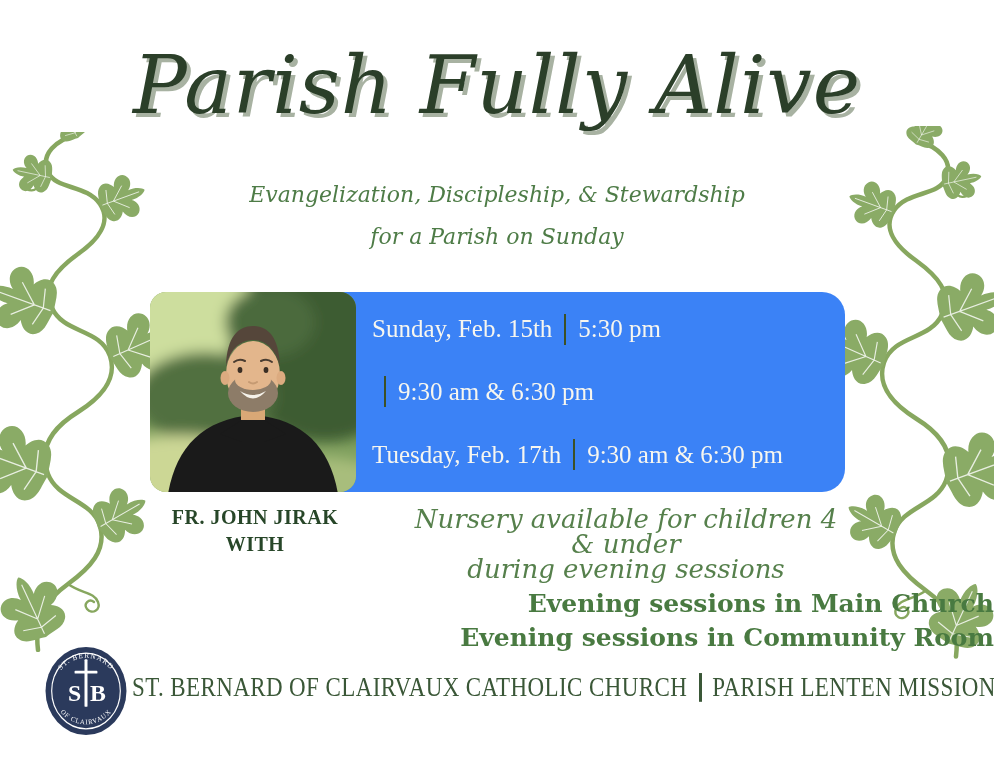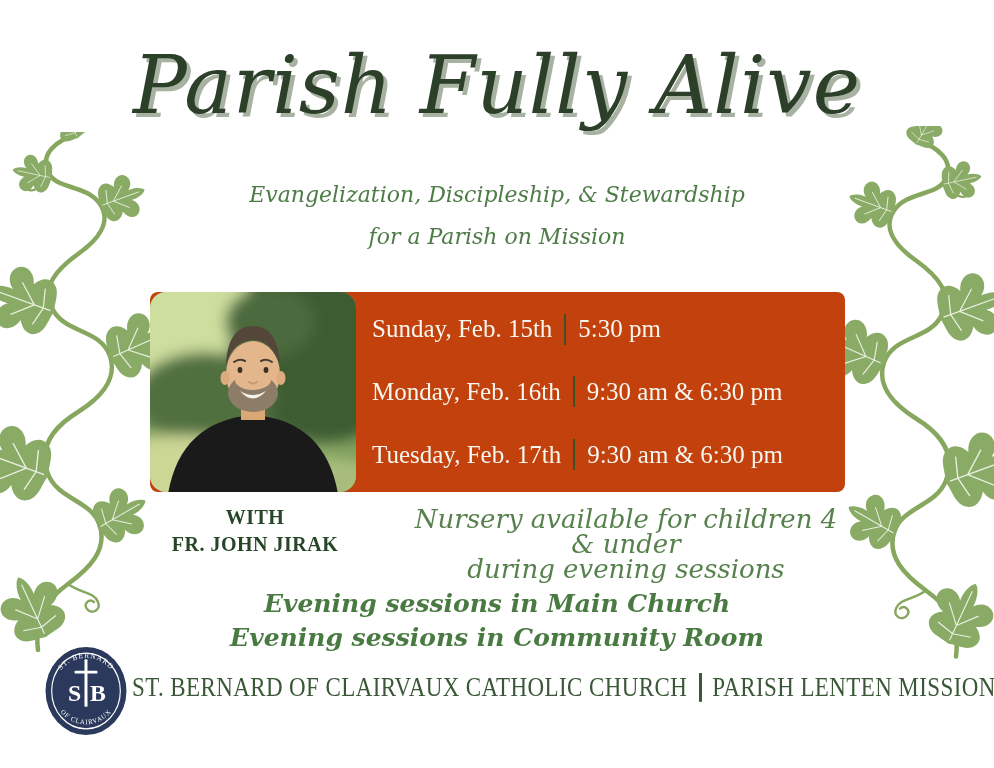--- a/index.html
+++ b/index.html
@@ -20,21 +20,21 @@
   }
   
   .subtitle{
     position:absolute;top:174px;left:0;width:100%;text-align:center;
     font-style:italic;color:#4e7c47;font-size:22px;line-height:42px;
     font-family:"DejaVu Serif","Liberation Serif",serif;
   }
   
   .hero{
     position:absolute;left:150px;top:292px;width:695px;height:200px;
-    background:#c2410c;border-radius:8px;
+    background:#3b82f6;border-radius:23px;
   }
   .photo{
     position:absolute;left:0;top:0;width:206px;height:200px;
     border-radius:16px;overflow:hidden;display:block;
   }
   .schedule{
     position:absolute;left:222px;top:0;right:18px;height:100%;
     display:flex;flex-direction:column;justify-content:space-around;
     padding:6px 0;box-sizing:border-box;
   }
@@ -53,22 +53,22 @@
     letter-spacing:0.5px;
   }
   
   .nursery{
     position:absolute;left:404px;top:507px;width:444px;text-align:center;
     font-style:italic;color:#56804c;font-size:26px;line-height:25px;
     font-family:"DejaVu Serif","Liberation Serif",serif;
   }
   
   .sessions{
-    position:absolute;left:0;top:587px;width:994px;text-align:center;
-    font-style:italic;font-weight:bold;color:#497a41;font-size:25px;line-height:34px;
+    position:absolute;left:0;top:587px;width:994px;text-align:right;
+    font-weight:bold;color:#497a41;font-size:25px;line-height:34px;
     font-family:"DejaVu Serif","Liberation Serif",serif;
   }
   
   .logo{position:absolute;left:42px;top:644px;width:88px;height:94px;display:block;}
   .footer-line{
     position:absolute;left:132px;top:675px;white-space:nowrap;
     color:#3a5737;font-size:23px;letter-spacing:0.4px;
     transform:scaleY(1.15);transform-origin:left center;
   }
   .footer-divider{
@@ -110,21 +110,21 @@
   <svg class="vine vine-right" viewBox="0 0 158 520">
     <g transform="translate(158,0) scale(-1,1)">
         <use href="#vine-group"></use>
       </g>
   </svg>
 
   <div class="title">Parish Fully Alive</div>
 
   <div class="subtitle">
     <div>Evangelization, Discipleship, &amp; Stewardship</div>
-    <div>for a Parish on Mission</div>
+    <div>for a Parish on Sunday</div>
   </div>
 
   <div class="hero">
 
     <svg class="photo" viewBox="0 0 206 200">
       <defs>
         <filter id="soft-blur" x="-20%" y="-20%" width="140%" height="140%">
           <feGaussianBlur stdDeviation="7"></feGaussianBlur>
         </filter>
       </defs>
@@ -157,35 +157,34 @@
       </g>
     </svg>
 
     <div class="schedule">
       <div class="schedule-row">
         <span class="schedule-date">Sunday, Feb. 15th</span>
         <span class="schedule-divider"></span>
         <span class="schedule-time">5:30 pm</span>
       </div>
       <div class="schedule-row">
-        <span class="schedule-date">Monday, Feb. 16th</span>
         <span class="schedule-divider"></span>
         <span class="schedule-time">9:30 am &amp; 6:30 pm</span>
       </div>
       <div class="schedule-row">
         <span class="schedule-date">Tuesday, Feb. 17th</span>
         <span class="schedule-divider"></span>
         <span class="schedule-time">9:30 am &amp; 6:30 pm</span>
       </div>
     </div>
   </div>
 
   <div class="speaker">
+    <div>FR. JOHN JIRAK</div>
     <div>WITH</div>
-    <div>FR. JOHN JIRAK</div>
   </div>
 
   <div class="nursery">
     <div>Nursery available for children 4 &amp; under</div>
     <div>during evening sessions</div>
   </div>
 
   <div class="sessions">
     <div>Evening sessions in Main Church</div>
     <div>Evening sessions in Community Room</div>

